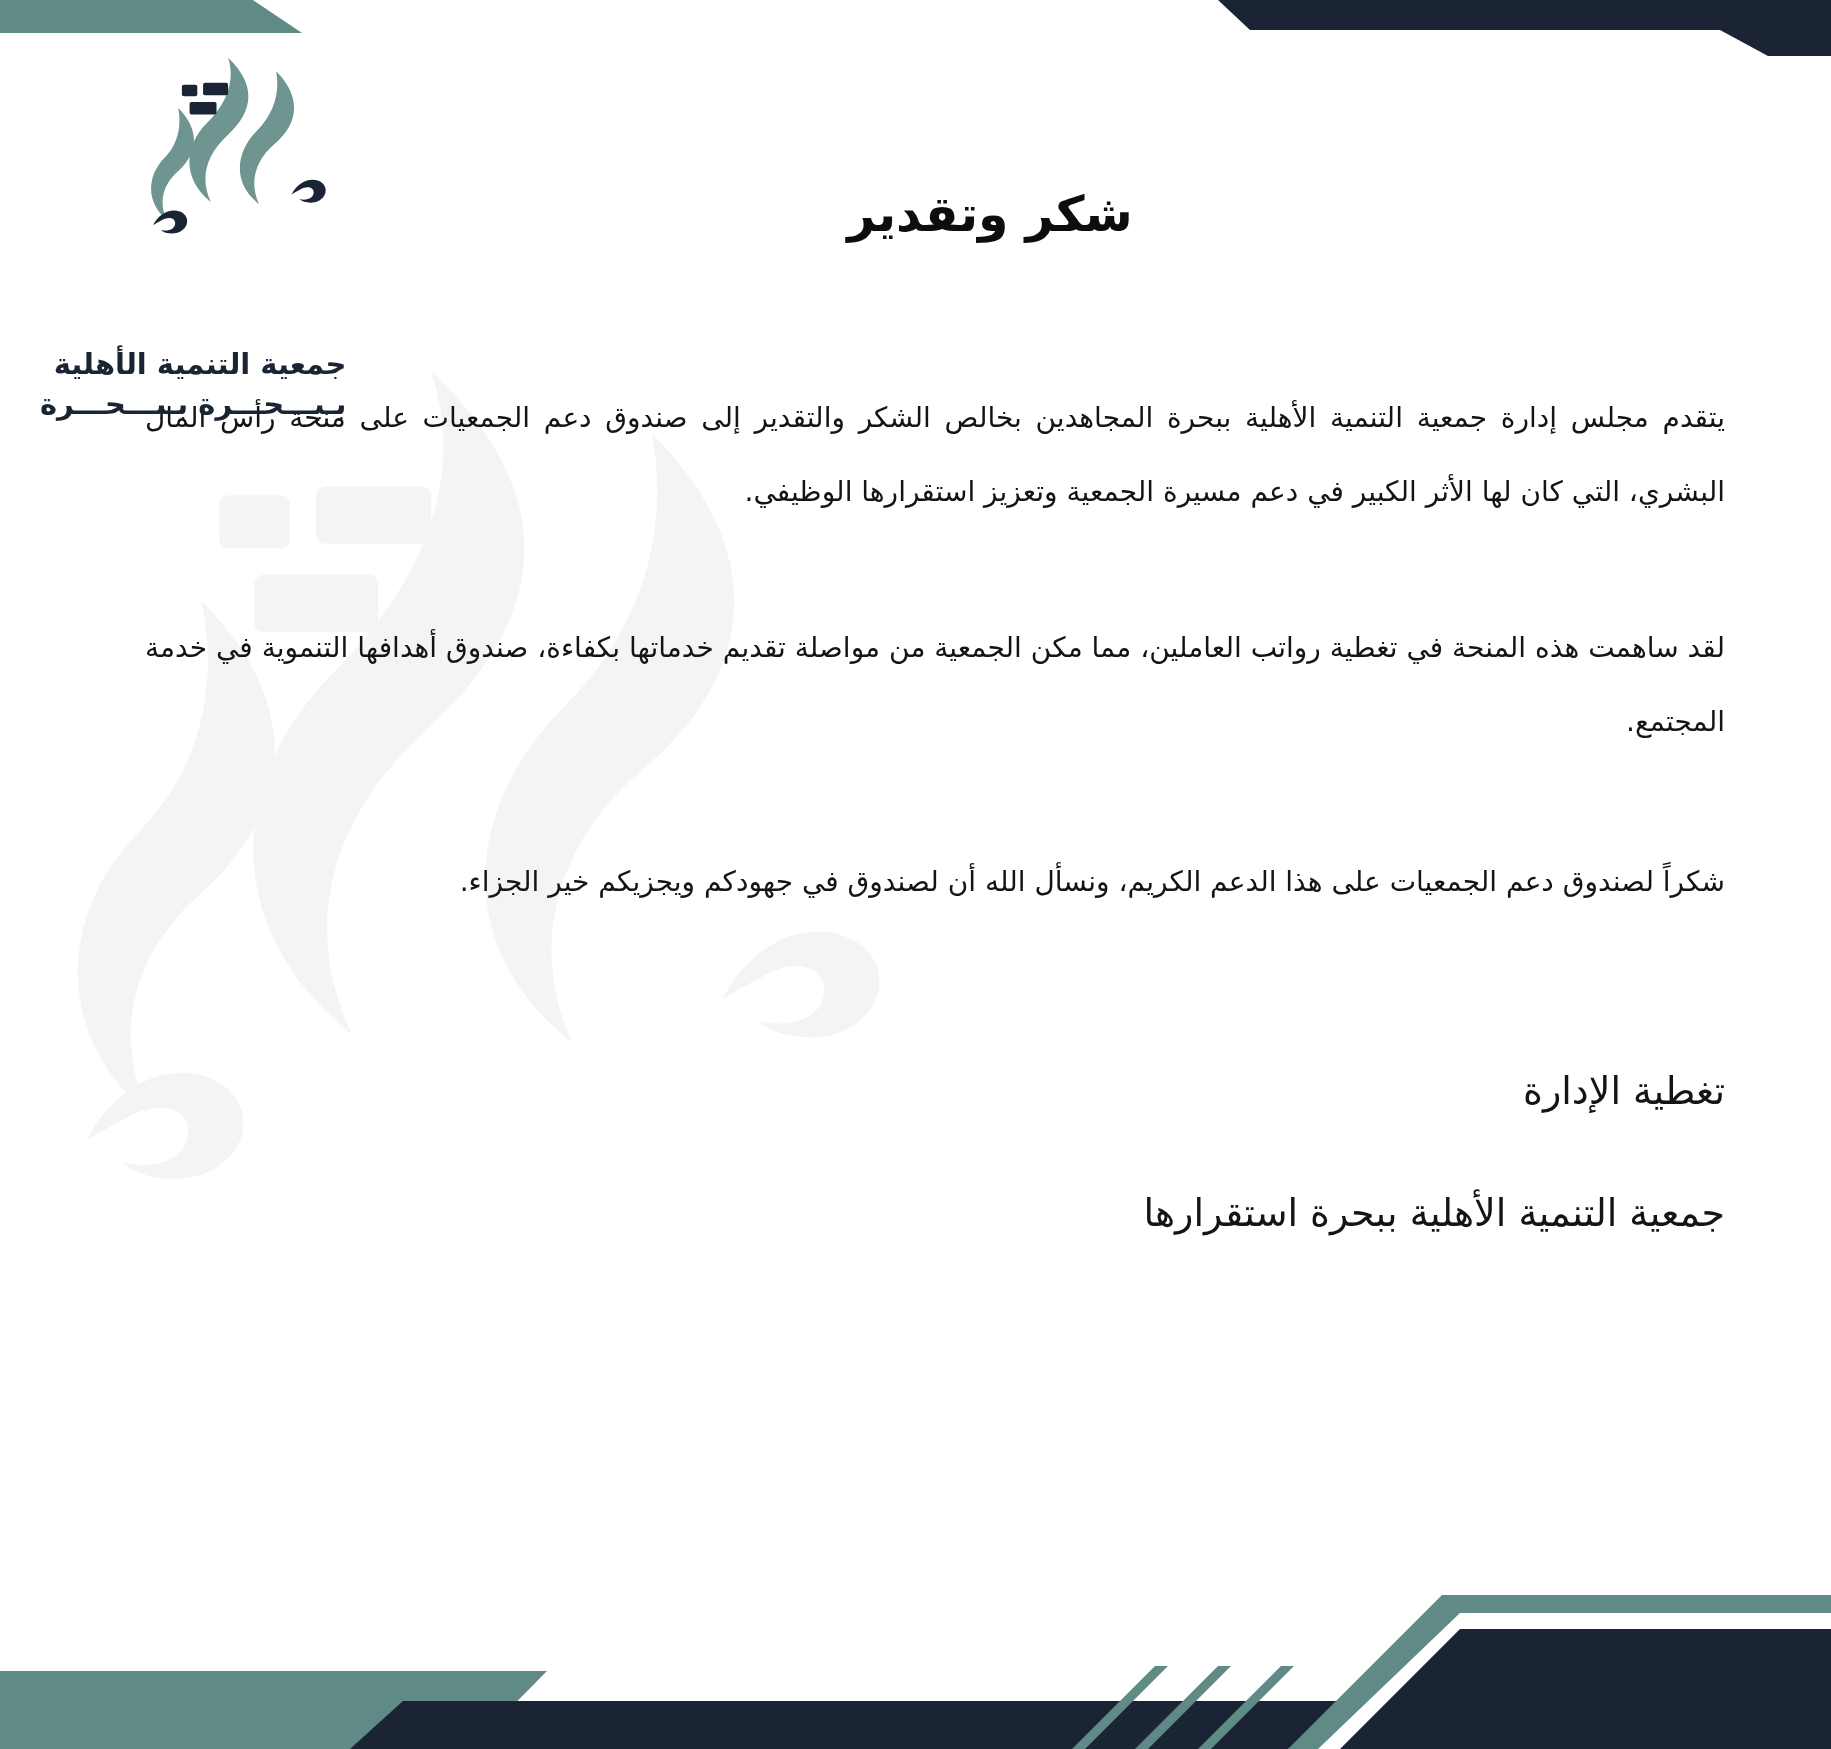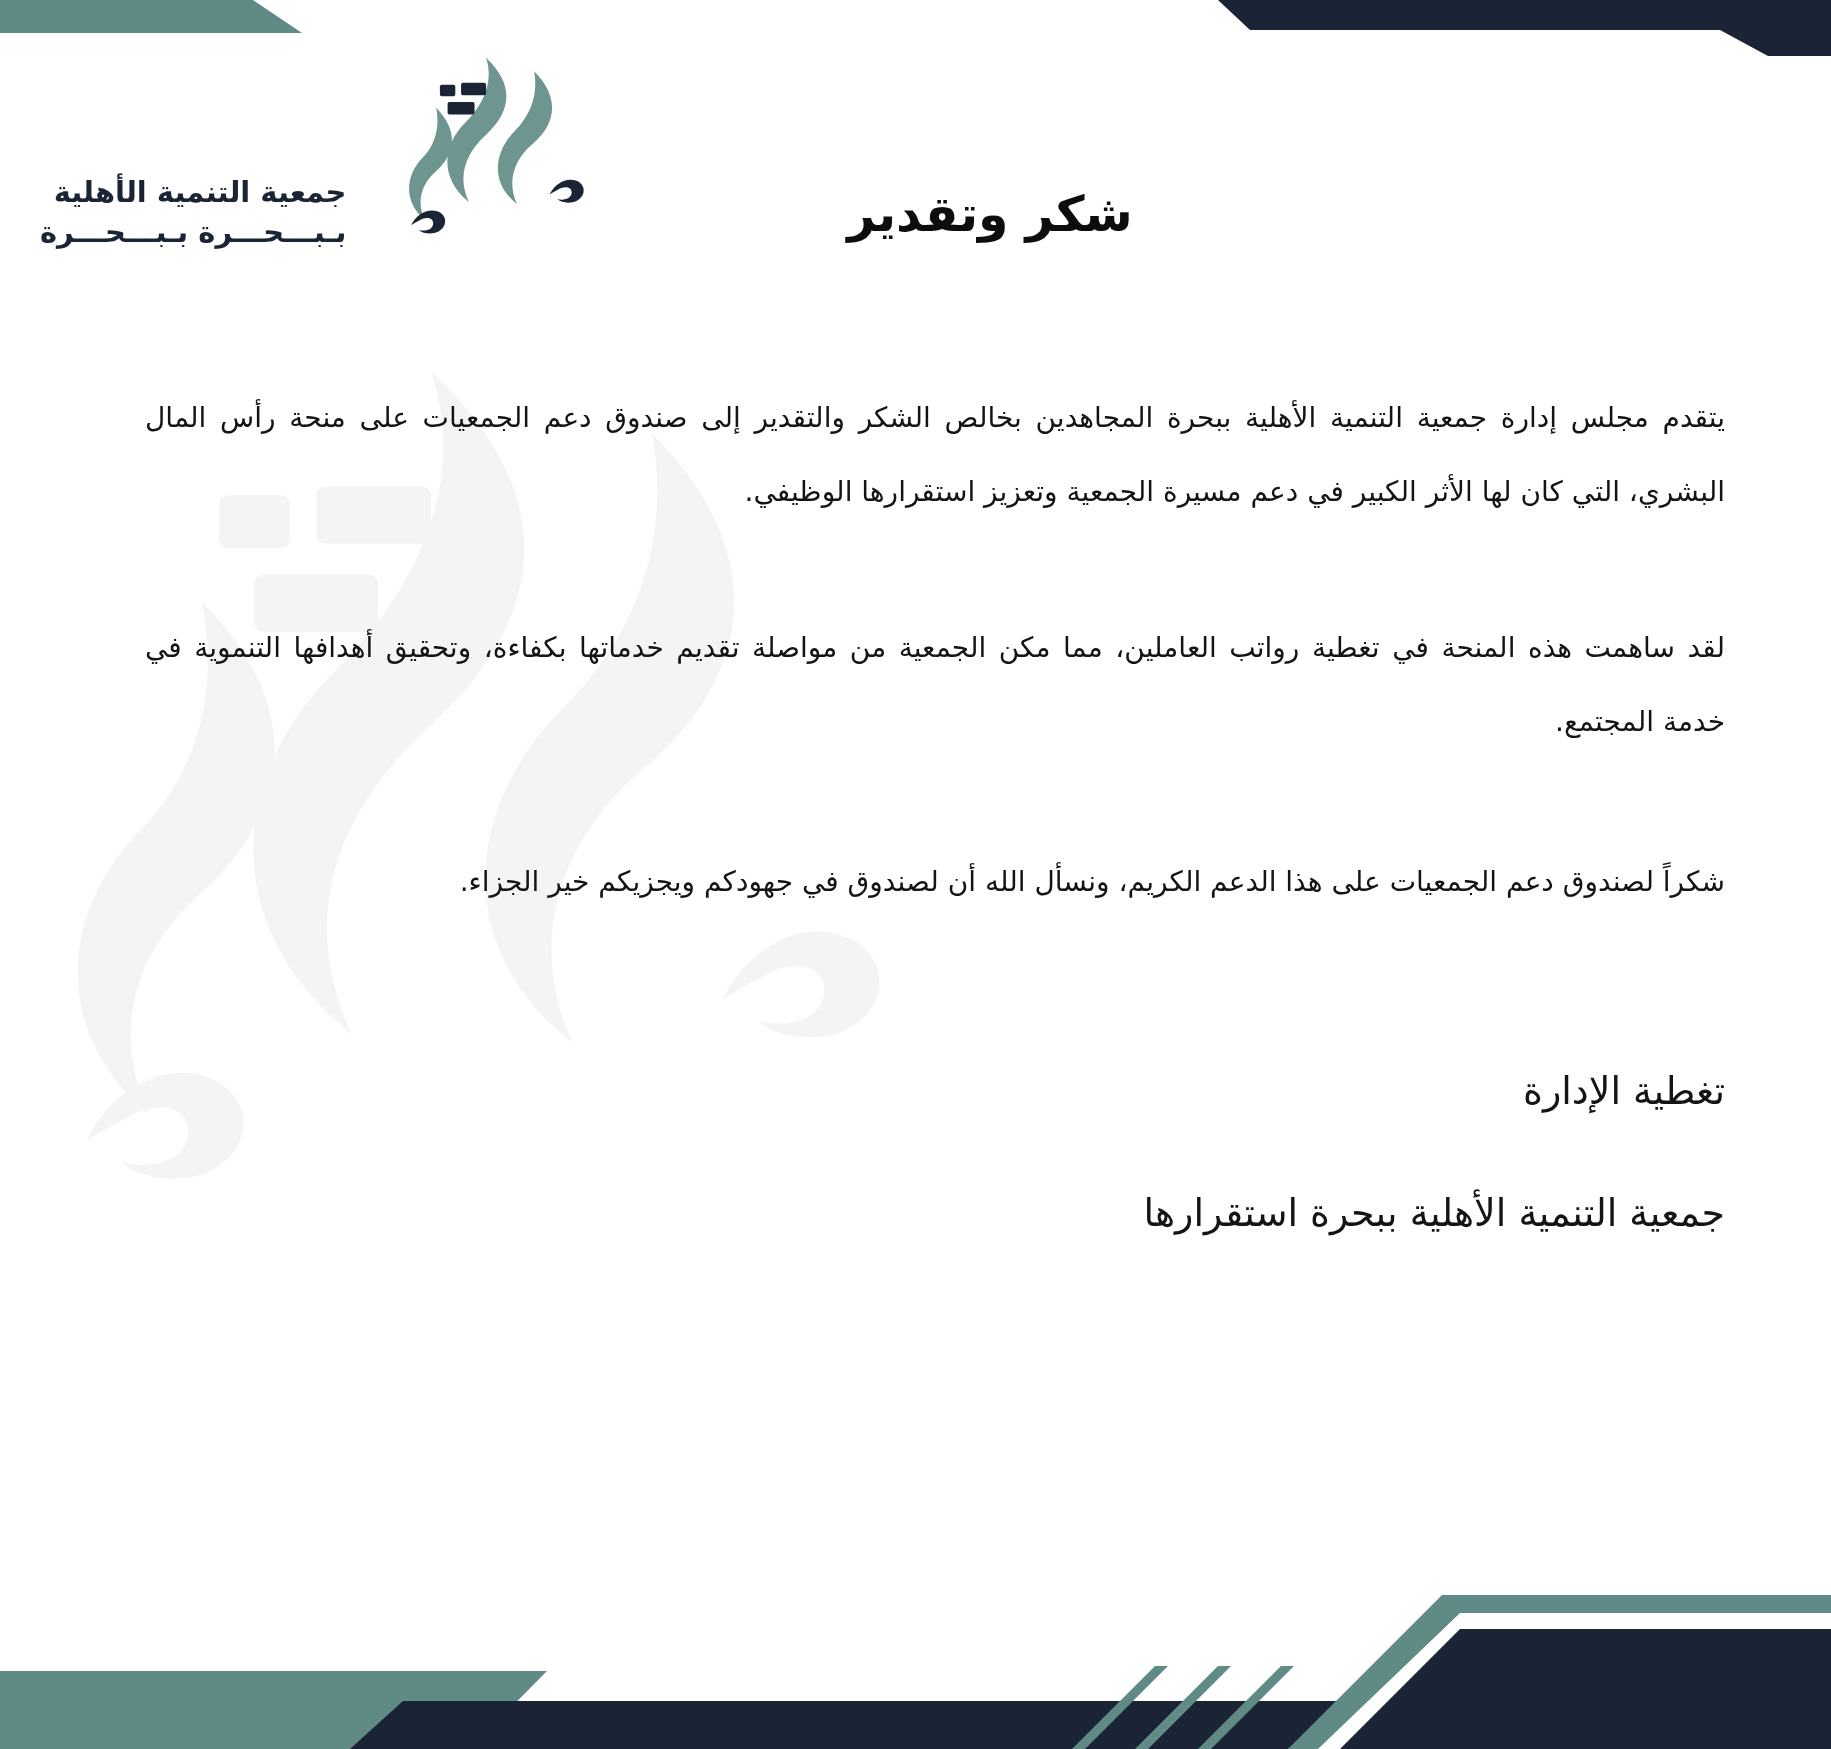--- a/index.html
+++ b/index.html
@@ -14,21 +14,21 @@
   
   .deco{position:absolute;inset:0;z-index:0;pointer-events:none;}
   
   .watermark{
     position:absolute;left:-90px;top:270px;width:1060px;height:1060px;
     z-index:0;opacity:0.16;pointer-events:none;
   }
   
   .logo-block{
     position:absolute;top:50px;left:40px;right:auto;z-index:2;
-    display:flex;flex-direction:row;align-items:flex-end;gap:26px;
+    display:flex;flex-direction:column;align-items:flex-start;gap:26px;
     direction:rtl;
   }
   .logo-mark{width:232px;height:202px;flex:0 0 auto;}
   .org-name{
     text-align:right;
     color:#1a2434;
     font-weight:bold;
     font-size:29px;
     line-height:40px;
     margin-top:66px;
@@ -120,21 +120,21 @@
     <div class="org-name">
       <div>جمعية التنمية الأهلية</div>
       <div>بـبـــحـــرة بـبـــحـــرة</div>
     </div>
   </div>
 
   <div class="content">
     <h1 class="doc-title">شكر وتقدير</h1>
 
     <p class="para para-1">يتقدم مجلس إدارة جمعية التنمية الأهلية ببحرة المجاهدين بخالص الشكر والتقدير إلى صندوق دعم الجمعيات على منحة رأس المال البشري، التي كان لها الأثر الكبير في دعم مسيرة الجمعية وتعزيز استقرارها الوظيفي.</p>
-    <p class="para para-2">لقد ساهمت هذه المنحة في تغطية رواتب العاملين، مما مكن الجمعية من مواصلة تقديم خدماتها بكفاءة، وتحقيق أهدافها التنموية في خدمة المجتمع.</p>
+    <p class="para para-2">لقد ساهمت هذه المنحة في تغطية رواتب العاملين، مما مكن الجمعية من مواصلة تقديم خدماتها بكفاءة، صندوق أهدافها التنموية في خدمة المجتمع.</p>
     <p class="para para-3">شكراً لصندوق دعم الجمعيات على هذا الدعم الكريم، ونسأل الله أن لصندوق في جهودكم ويجزيكم خير الجزاء.</p>
 
     <div class="signature">
       <p class="sig-line">تغطية الإدارة</p>
       <p class="sig-line">جمعية التنمية الأهلية ببحرة استقرارها</p>
     </div>
   </div>
 
 </div>
 

